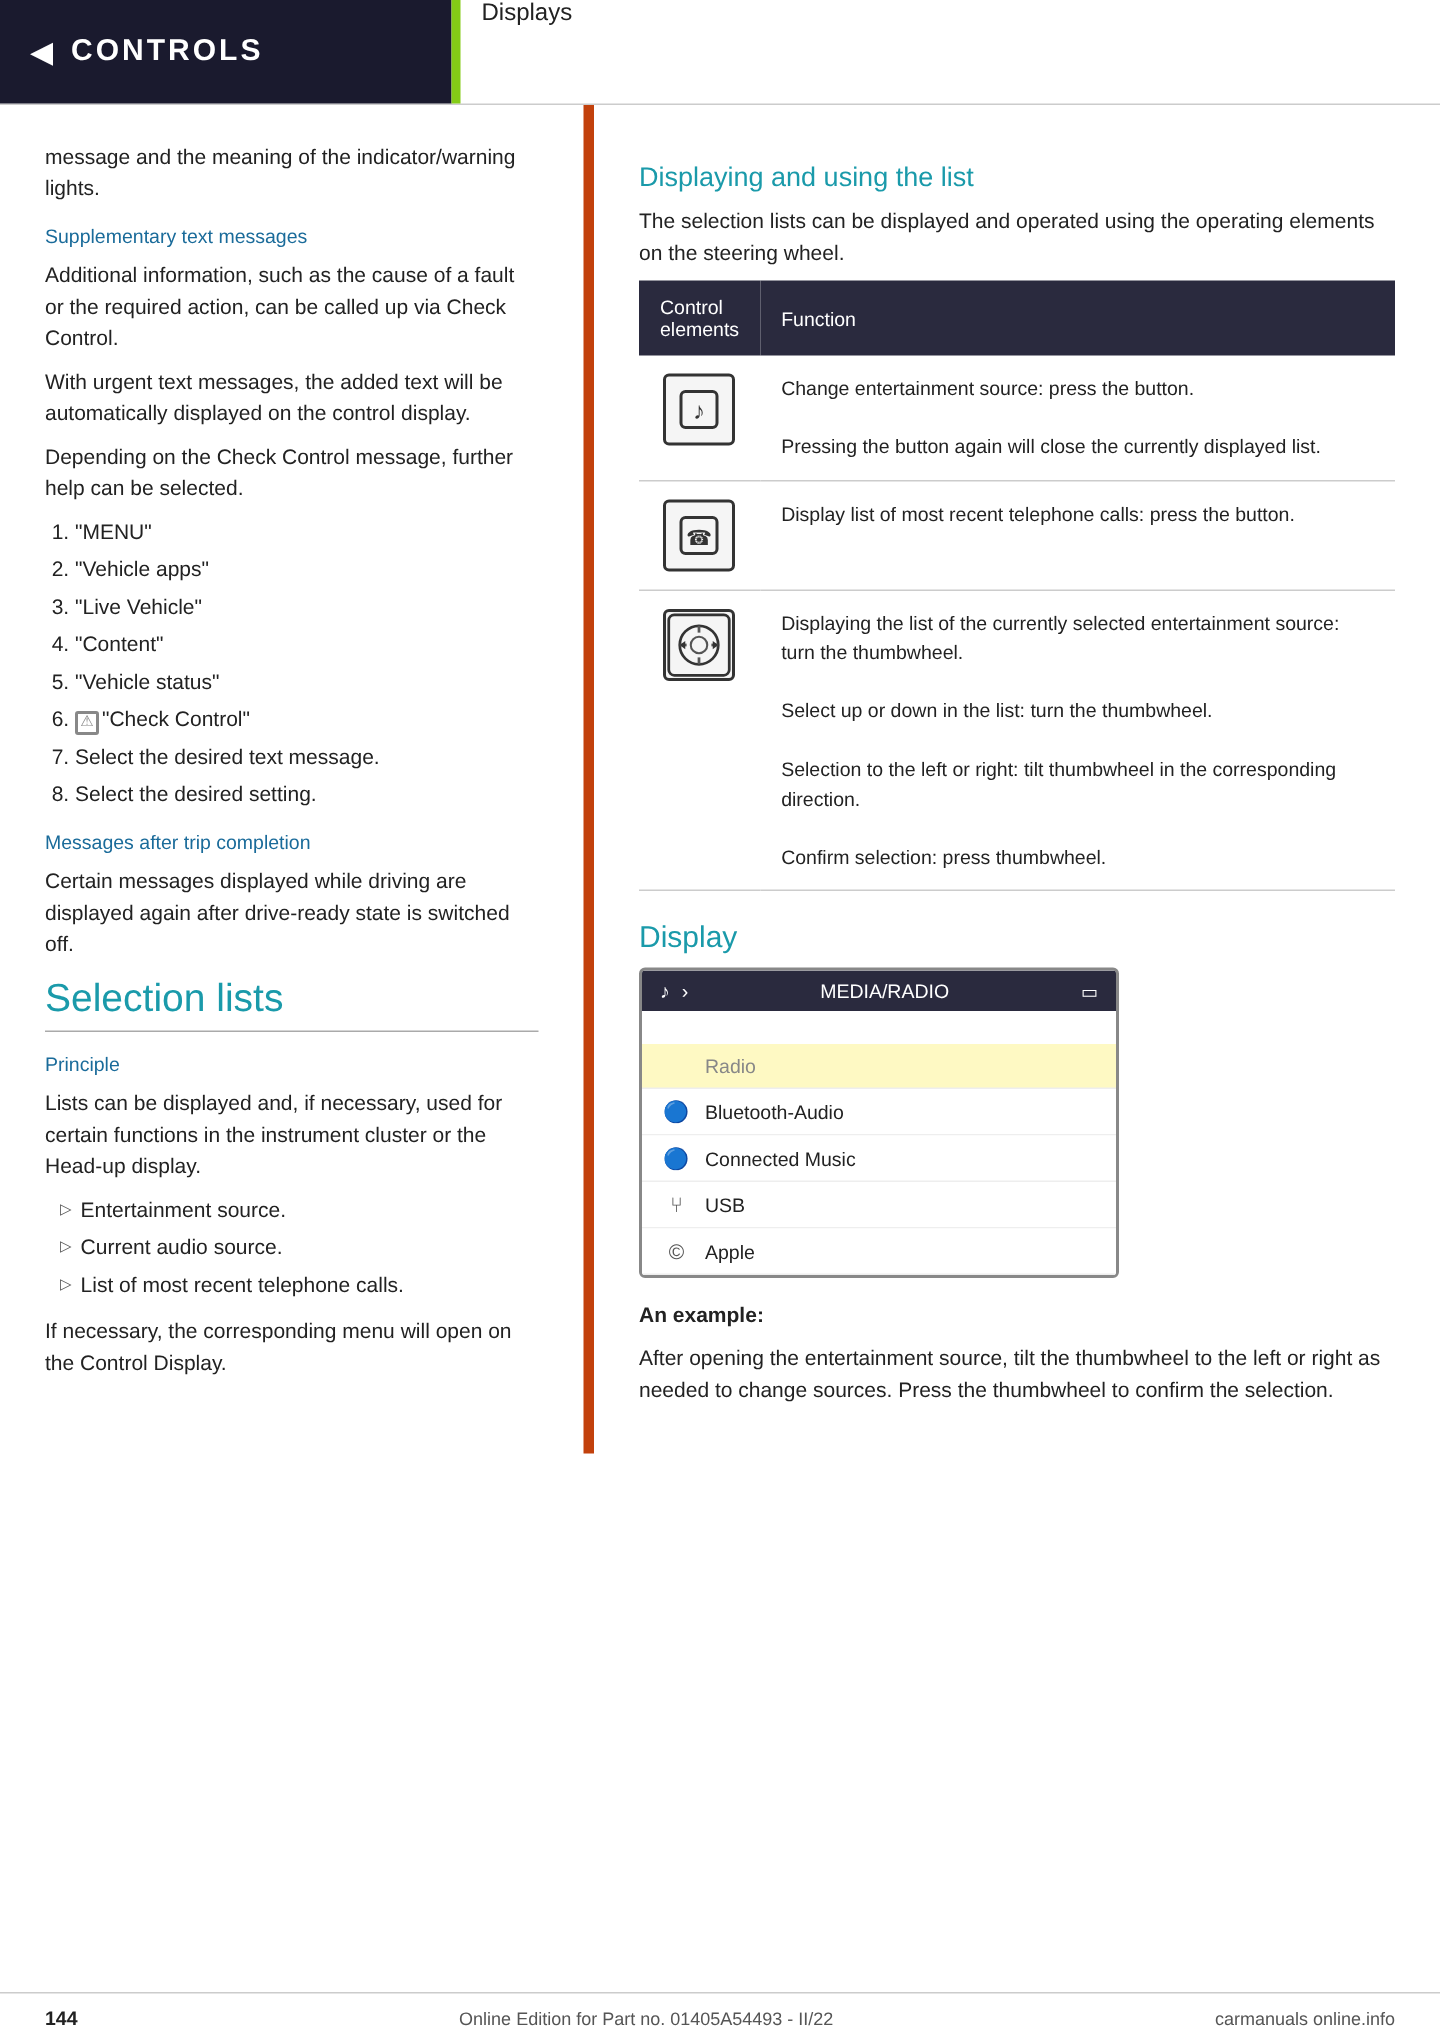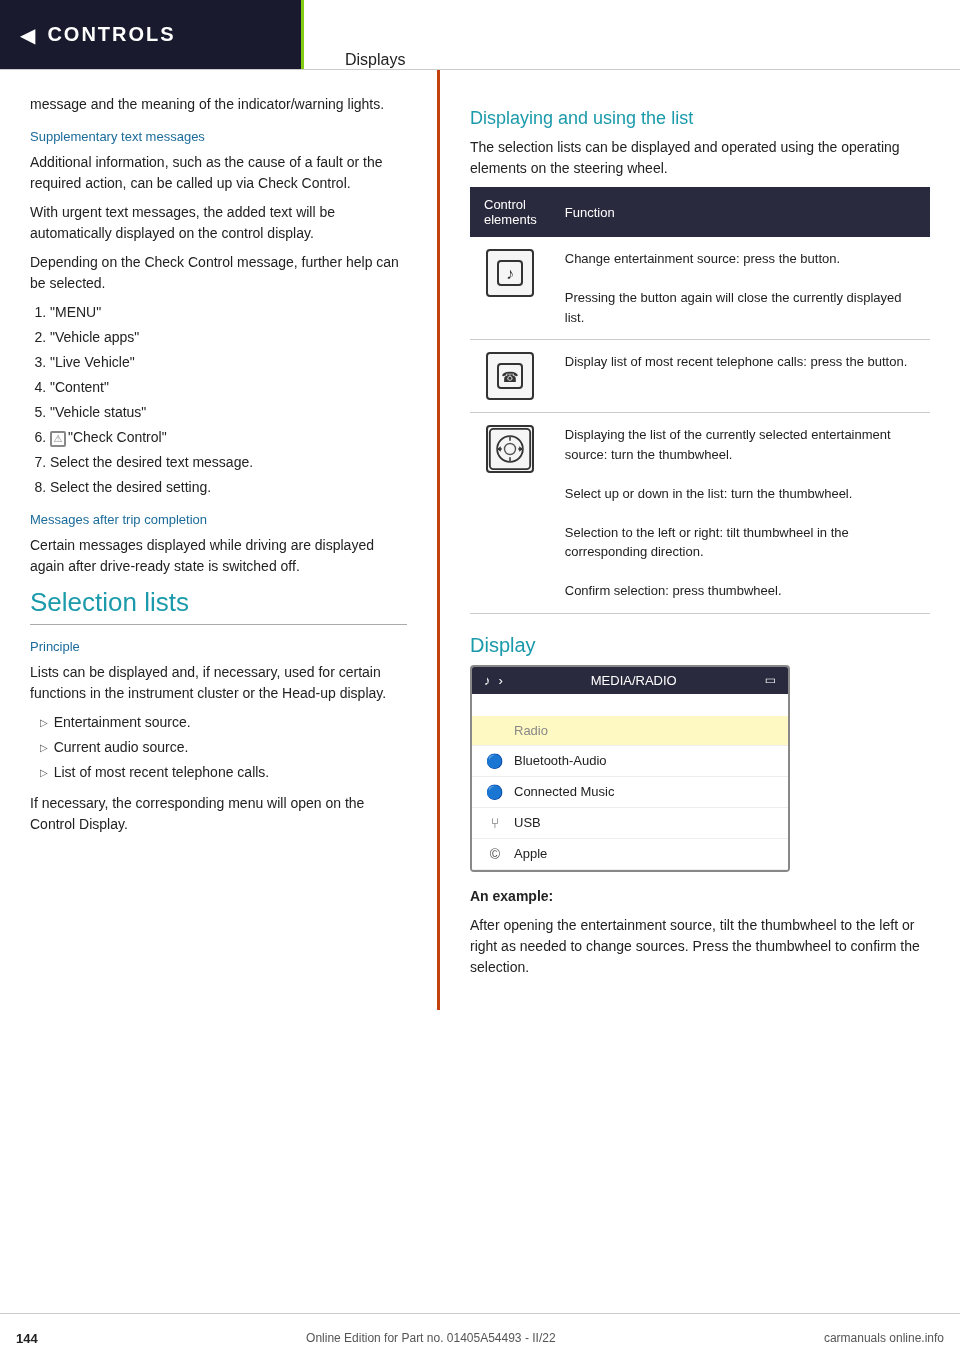--- a/index.html
+++ b/index.html
@@ -34,40 +34,40 @@
     }
     .header-title {
       color: #fff;
       font-size: 20px;
       font-weight: bold;
       letter-spacing: 2px;
     }
     .header-right {
       flex: 1;
       display: flex;
-      align-items: flex-end;
-      padding: 0 41px;
-      border-left: 3px solid #84cc16;
+      align-items: flex-start;
+      padding: 0 14px;
+      border-left: 6px solid #84cc16;
     }
     .header-subtitle {
       font-size: 16px;
       color: #222;
     }
 
     
     .main {
       display: flex;
       padding: 0;
     }
 
     
     .left-col {
-      width: 440px;
+      width: 396px;
       padding: 24px 30px 24px 30px;
-      border-right: 3px solid #c2410c;
+      border-right: 7px solid #c2410c;
     }
 
     
     .right-col {
       flex: 1;
       padding: 24px 30px 24px 30px;
     }
 
     .section-heading {
       color: #1a6b9a;
@@ -233,26 +233,26 @@
       width: 18px;
       text-align: center;
     }
 
     
     .footer {
       position: absolute;
       bottom: 0;
       left: 0;
       right: 0;
-      height: 49px;
+      height: 34px;
       border-top: 1px solid #ccc;
       display: flex;
       align-items: center;
       justify-content: space-between;
-      padding: 0 16px;
+      padding: 0 30px;
       font-size: 12px;
       color: #555;
       background: #fff;
     }
     .footer-page {
       font-size: 13px;
       font-weight: bold;
       color: #222;
     }
 

